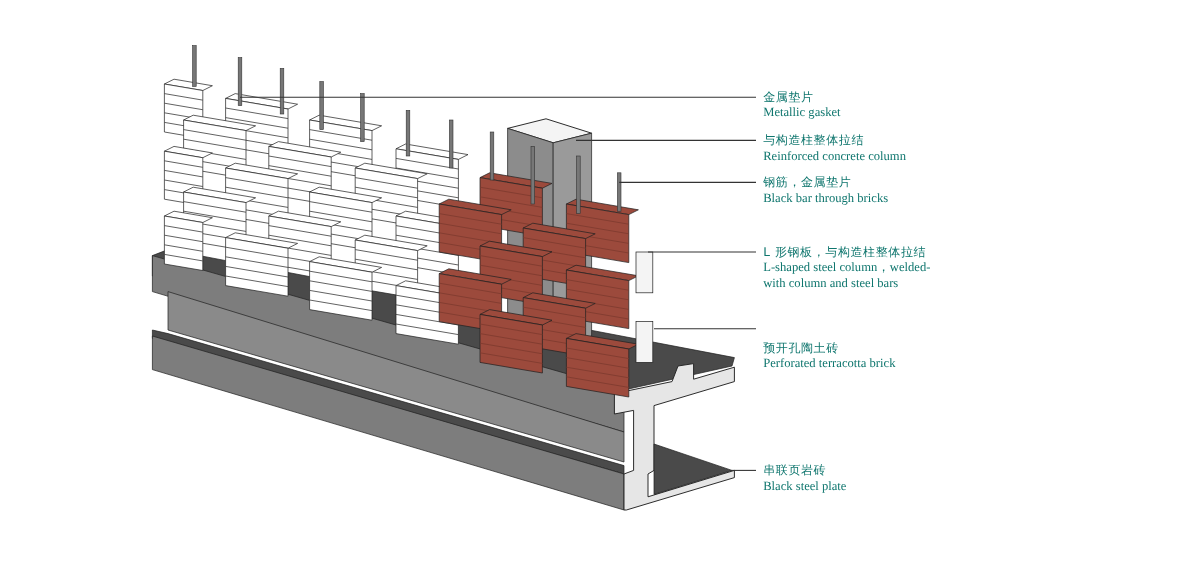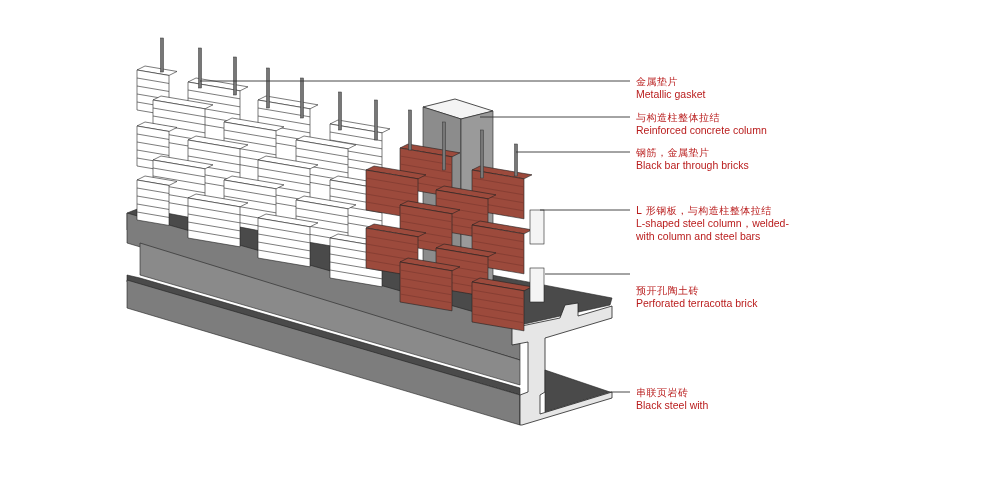--- a/index.html
+++ b/index.html
@@ -1,21 +1,21 @@
 <!DOCTYPE html>
 <html><head>
 <meta charset="utf-8">
 <style>
   html, body { margin: 0; padding: 0; background: #ffffff; }
   body { width: 1000px; height: 488px; position: relative; overflow: hidden;
          font-family: "DejaVu Sans", sans-serif; }
   #diagram { position: absolute; left: 0; top: 0; width: 1000px; height: 488px; }
-  .label { position: absolute; left: 636px; color: #b91c1c; line-height: 13px; }
+  .label { position: absolute; left: 636px; color: #0f766e; line-height: 13px; }
   .label .zh { font-size: 10px; display: block; letter-spacing: 0.5px; }
-  .label .en { font-size: 10.5px; display: block; font-family: Liberation Sans, sans-serif; font-weight: normal; }
+  .label .en { font-size: 10.5px; display: block; font-family: Liberation Serif, serif; font-weight: normal; }
 </style>
 </head>
 <body>
 
 <svg id="diagram" viewBox="0 0 1000 488" xmlns="http://www.w3.org/2000/svg">
 
   <g>
 
     <polygon points="127,213 140,208 612,298 610,305 520,325 127,230" fill="#4a4a4a" stroke="#222" stroke-width="0.6"></polygon>
 
@@ -312,14 +312,14 @@
   <span class="zh">L 形钢板，与构造柱整体拉结</span>
   <span class="en">L-shaped steel column，welded-</span>
   <span class="en">with column and steel bars</span>
 </div>
 <div class="label" style="top:284px">
   <span class="zh">预开孔陶土砖</span>
   <span class="en">Perforated terracotta brick</span>
 </div>
 <div class="label" style="top:386px">
   <span class="zh">串联页岩砖</span>
-  <span class="en">Black steel with</span>
+  <span class="en">Black steel plate</span>
 </div>
 
 </body></html>

